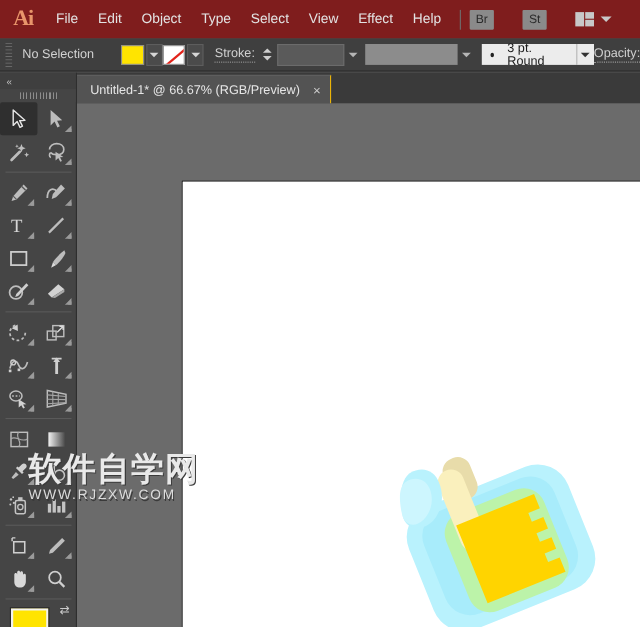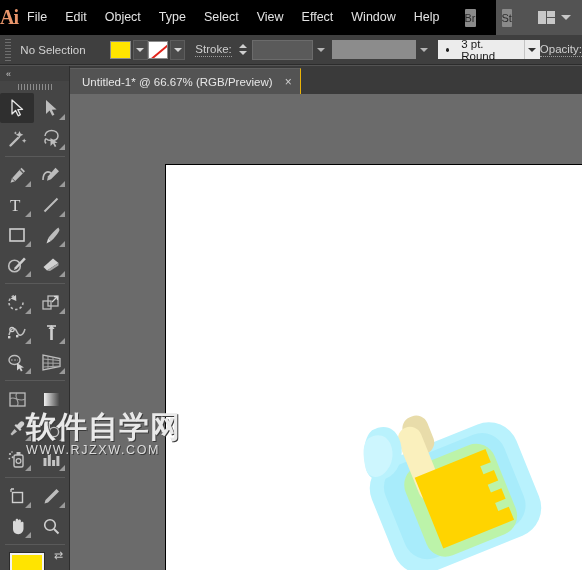--- a/index.html
+++ b/index.html
@@ -6,22 +6,22 @@
   body {
     width: 582px; height: 570px;
     background: #535353;
     font-family: "Liberation Sans", sans-serif;
     overflow: hidden;
     position: relative;
   }
 
   
   .menubar {
-    position: absolute; left: 0; top: 0; width: 496px; height: 35px;
-    background: #000000;
+    position: absolute; left: 0; top: 0; width: 582px; height: 35px;
+    background: #7f1d1d;
     display: flex; align-items: center;
   }
   .ai-logo {
     width: 42px; height: 35px;
     display: flex; align-items: center; justify-content: center;
     color: #e8956b; font-size: 20px; font-weight: bold;
     font-family: "Liberation Serif", serif;
     letter-spacing: -1px;
   }
   .menu-item {
@@ -213,21 +213,20 @@
 
 <div class="menubar">
   <div class="ai-logo">Ai</div>
   <div class="menu-item">File</div>
   <div class="menu-item">Edit</div>
   <div class="menu-item">Object</div>
   <div class="menu-item">Type</div>
   <div class="menu-item">Select</div>
   <div class="menu-item">View</div>
   <div class="menu-item">Effect</div>
-  <div class="menu-item">Window</div>
   <div class="menu-item">Help</div>
   <div class="menu-sep"></div>
   <div class="mini-btn">Br</div>
   <div class="mini-btn">St</div>
   <div class="ws-icon">
     <i class="wl"></i>
     <i class="wr">
         <span></span>
         <span></span>
       </i>

